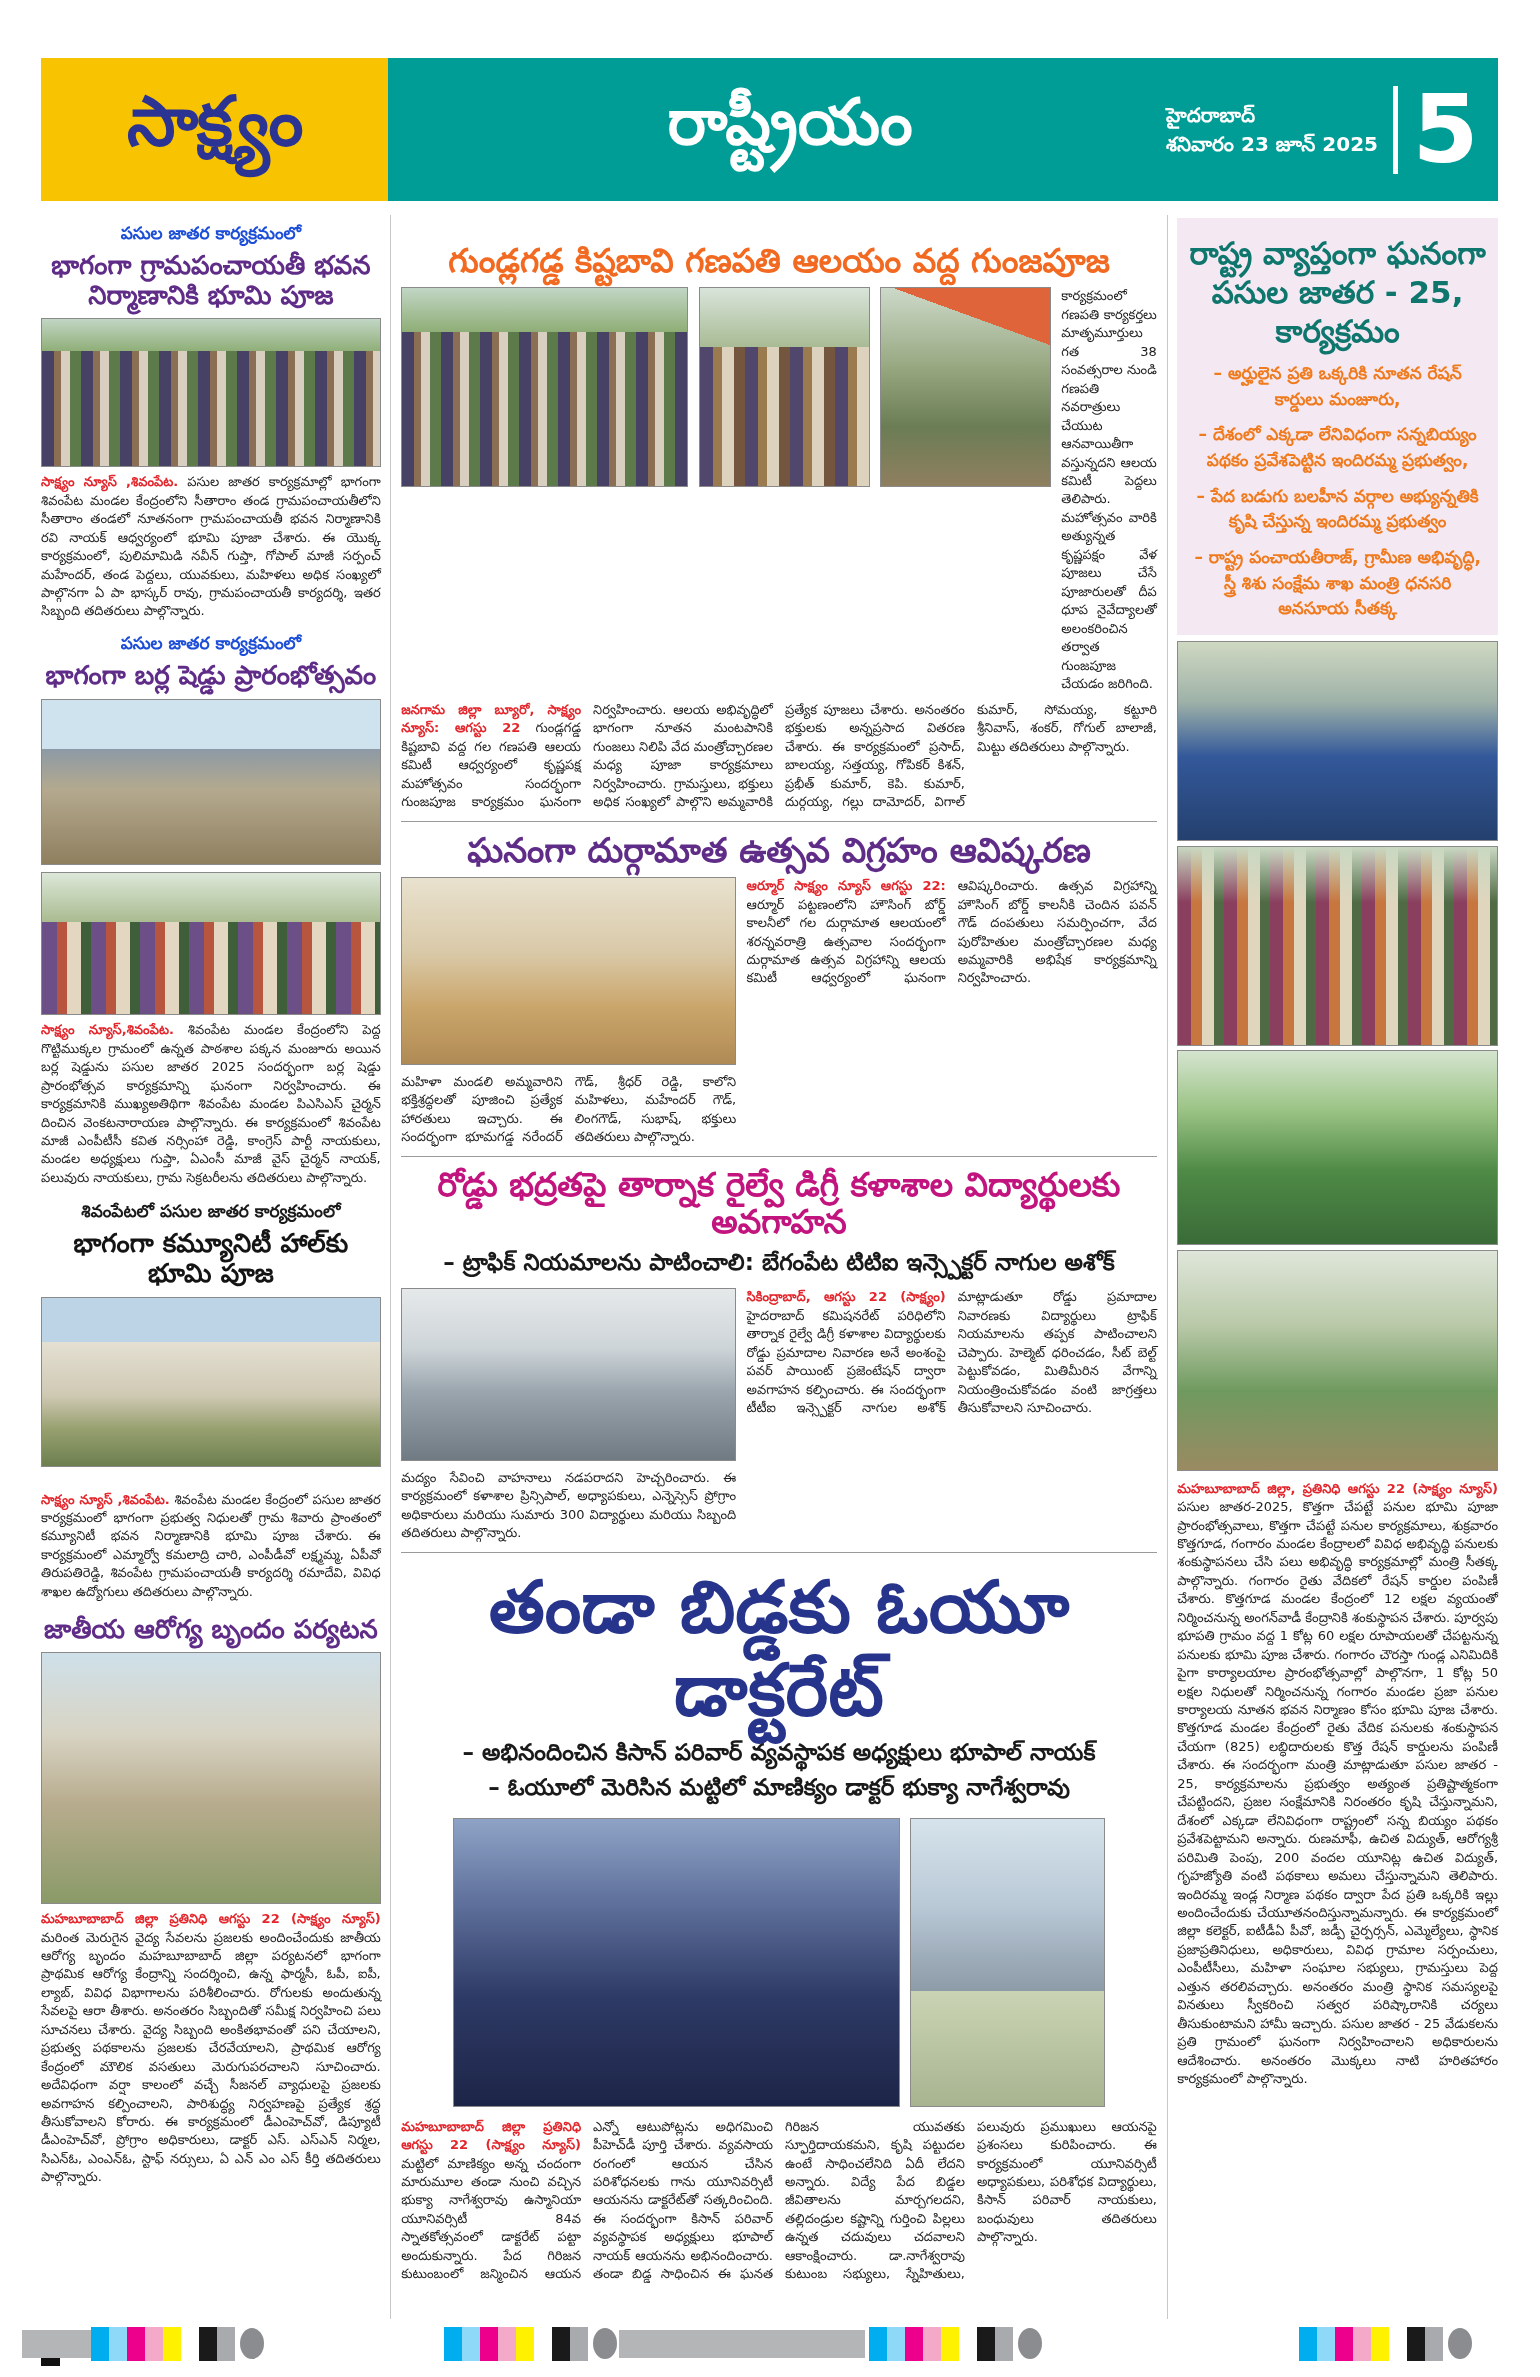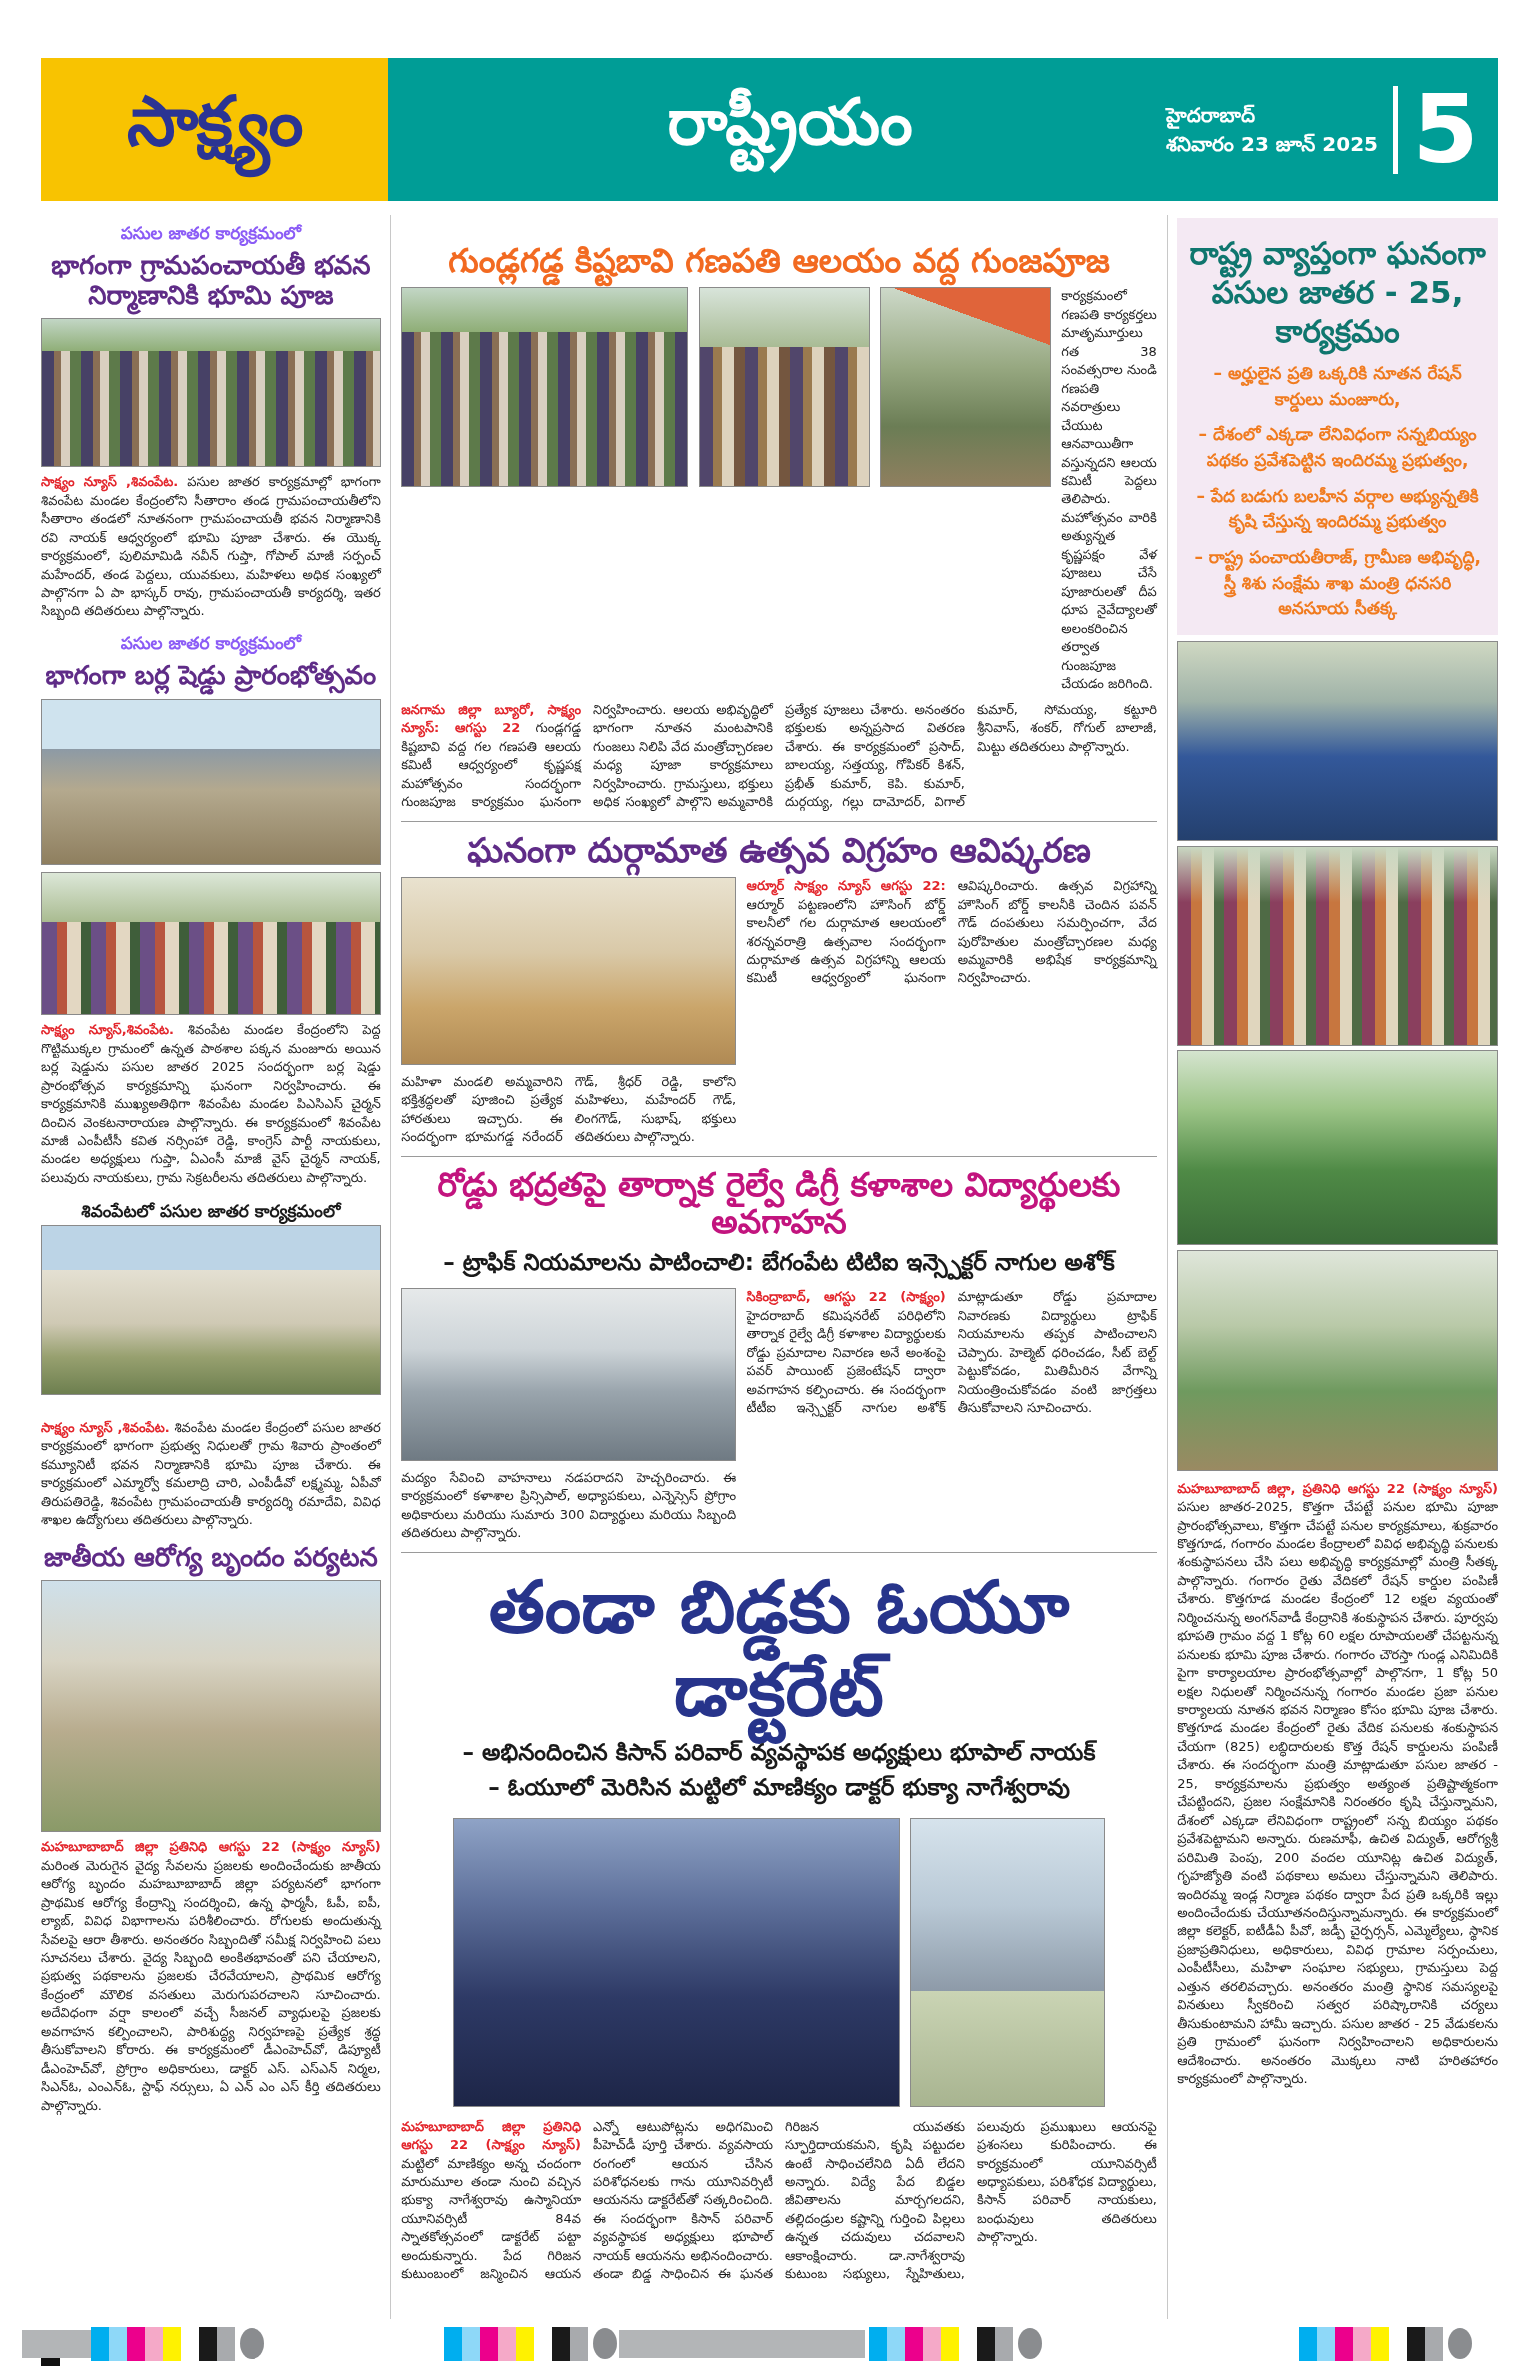--- a/index.html
+++ b/index.html
@@ -16,21 +16,21 @@
   .dateline { text-align:left; font-size:20px; line-height:1.45; font-weight:bold; }
   .pnum-divider { width:4.5px; height:88px; background:#ffffff; }
   .page-num { font-size:95px; font-weight:bold; line-height:1; padding-right:6px; }
 
   
   .main { position:absolute; left:41px; top:215px; width:1457px; height:2104px; display:flex; }
   .col-left   { width:350px;  padding-right:9px; border-right:0.7px solid #c8c8c8; }
   .col-center { width:778px; padding:0 10.4px;     border-right:0.7px solid #c8c8c8; }
   .col-right  { width:330px;  padding-left:9px; }
 
-  .kicker   { text-align:center; font-weight:bold; font-size:17px; color:#8b5cf6; margin-top:7.5px; }
+  .kicker   { text-align:center; font-weight:bold; font-size:17px; color:#1d4ed8; margin-top:7.5px; }
   .kicker.k-black { color:#1a1a1a; }
   .headline { text-align:center; font-weight:bold; line-height:1.15; margin:4.5px 0 7.5px 0; }
   .h-purple  { color:#5F2C87; font-size:26px; }
   .h-black   { color:#141414; font-size:26px; }
   .h-orange  { color:#F26A21; font-size:33px; margin-top:27px; }
   .h-magenta { color:#C2147E; font-size:33px; }
   .h-navy-big{ color:#27348B; font-size:72px; margin:13.4px 0 7.5px 0; }
   .subhead   { text-align:center; font-weight:bold; font-size:23px; color:#1a1a1a; margin:3px 0; }
 
   .body-txt { font-size:13px; line-height:1.42; text-align:justify; color:#1c1c1c; }
@@ -129,20 +129,21 @@
           <div class="photo ph-ribbon" style="height:143px"></div>
         </div>
         <p class="body-txt" style="margin-top:6px">
           <span class="lead">సాక్ష్యం న్యూస్,శివంపేట.</span>
           <span>శివంపేట మండల కేంద్రంలోని పెద్ద గొట్టిముక్కల గ్రామంలో ఉన్నత పాఠశాల పక్కన మంజూరు అయిన బర్ల షెడ్డును పసుల జాతర 2025 సందర్భంగా బర్ల షెడ్డు ప్రారంభోత్సవ కార్యక్రమాన్ని ఘనంగా నిర్వహించారు. ఈ కార్యక్రమానికి ముఖ్యఅతిథిగా శివంపేట మండల పిఎసిఎస్ చైర్మన్ దించిన వెంకటనారాయణ పాల్గొన్నారు. ఈ కార్యక్రమంలో శివంపేట మాజీ ఎంపీటీసీ కవిత నర్సింహా రెడ్డి, కాంగ్రెస్ పార్టీ నాయకులు, మండల అధ్యక్షులు గుప్తా, ఏఎంసీ మాజీ వైస్ చైర్మన్ నాయక్, పలువురు నాయకులు, గ్రామ సెక్రటరీలను తదితరులు పాల్గొన్నారు.</span>
         </p>
       </div>
 
       <div style="margin-top:13.4px">
         <div class="kicker k-black">శివంపేటలో పసుల జాతర కార్యక్రమంలో</div>
+        <div class="headline h-black">భాగంగా కమ్యూనిటీ హాల్‌కు భూమి పూజ</div>
         <div class="photo ph-bldg" style="height:170px"></div>
         <p class="body-txt" style="margin-top:24px">
           <span class="lead">సాక్ష్యం న్యూస్ ,శివంపేట.</span>
           <span>శివంపేట మండల కేంద్రంలో పసుల జాతర కార్యక్రమంలో భాగంగా ప్రభుత్వ నిధులతో గ్రామ శివారు ప్రాంతంలో కమ్యూనిటీ భవన నిర్మాణానికి భూమి పూజ చేశారు. ఈ కార్యక్రమంలో ఎమ్మార్వో కమలాద్రి చారి, ఎంపీడీవో లక్ష్మమ్మ, ఏపీవో తిరుపతిరెడ్డి, శివంపేట గ్రామపంచాయతీ కార్యదర్శి రమాదేవి, వివిధ శాఖల ఉద్యోగులు తదితరులు పాల్గొన్నారు.</span>
         </p>
       </div>
 
       <div style="margin-top:13.4px">
         <div class="headline h-purple">జాతీయ ఆరోగ్య బృందం పర్యటన</div>
         <div class="photo ph-hosp" style="height:252px"></div>

